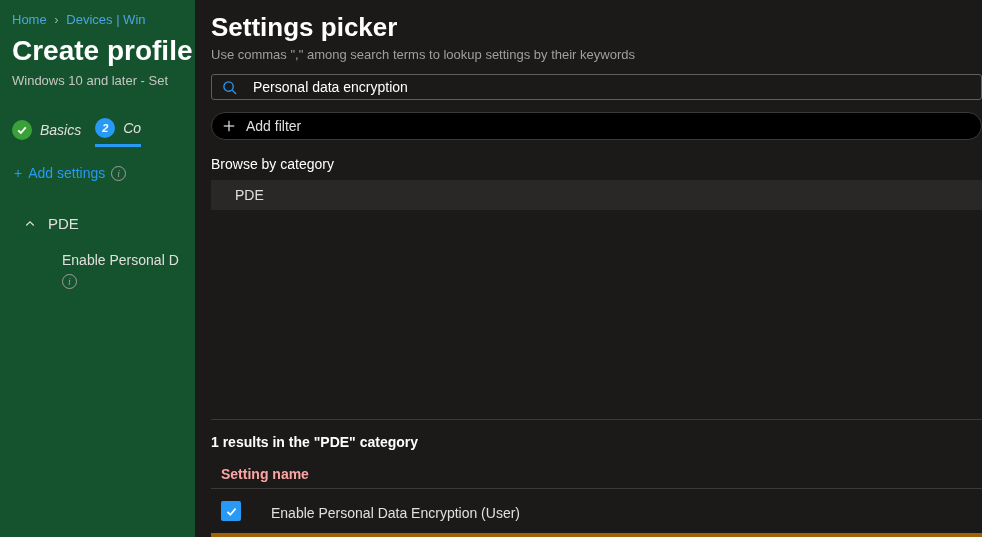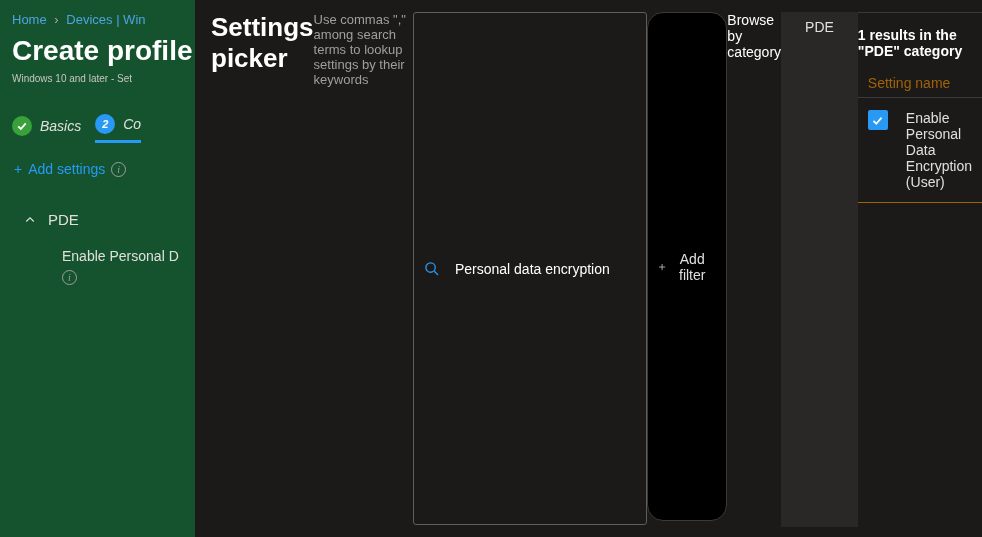--- a/index.html
+++ b/index.html
@@ -38,21 +38,21 @@
     .page-title {
       padding: 0 12px 6px;
       font-size: 28px;
       font-weight: 600;
       color: #fff;
       white-space: nowrap;
       overflow: hidden;
     }
     .page-subtitle {
       padding: 0 12px 30px;
-      font-size: 10px;
+      font-size: 13px;
       color: #c8c6c4;
       white-space: nowrap;
       overflow: hidden;
     }
     .tabs {
       display: flex;
       align-items: center;
       padding: 0 12px 18px;
       gap: 14px;
     }
@@ -133,21 +133,21 @@
       overflow: hidden;
     }
     .pde-item-info {
       padding: 4px 0 0 48px;
     }
     .right-panel {
       flex: 1;
       background: #1b1a19;
       padding: 12px 0 0 16px;
       display: flex;
-      flex-direction: row;
+      flex-direction: column;
     }
     .picker-title {
       font-size: 26px;
       font-weight: 600;
       color: #fff;
       margin-bottom: 4px;
     }
     .picker-subtitle {
       font-size: 13px;
       color: #a19f9d;
@@ -215,31 +215,31 @@
       padding-top: 14px;
     }
     .results-count {
       font-size: 14px;
       font-weight: 600;
       color: #fff;
       margin-bottom: 10px;
     }
     .setting-header {
       font-size: 14px;
-      font-weight: 400;
-      color: #a16207;
+      font-weight: 700;
+      color: #fca5a5;
       padding: 6px 10px;
       border-bottom: 1px solid #3b3a39;
     }
     .setting-row {
       display: flex;
-      align-items: flex-start;
-      gap: 18px;
+      align-items: flex-end;
+      gap: 30px;
       padding: 12px 10px;
-      border-bottom: 1px solid #a16207;
+      border-bottom: 4px solid #a16207;
     }
     .checkbox {
       width: 20px;
       height: 20px;
       background: #2899f5;
       border-radius: 2px;
       display: flex;
       align-items: center;
       justify-content: center;
       flex-shrink: 0;

